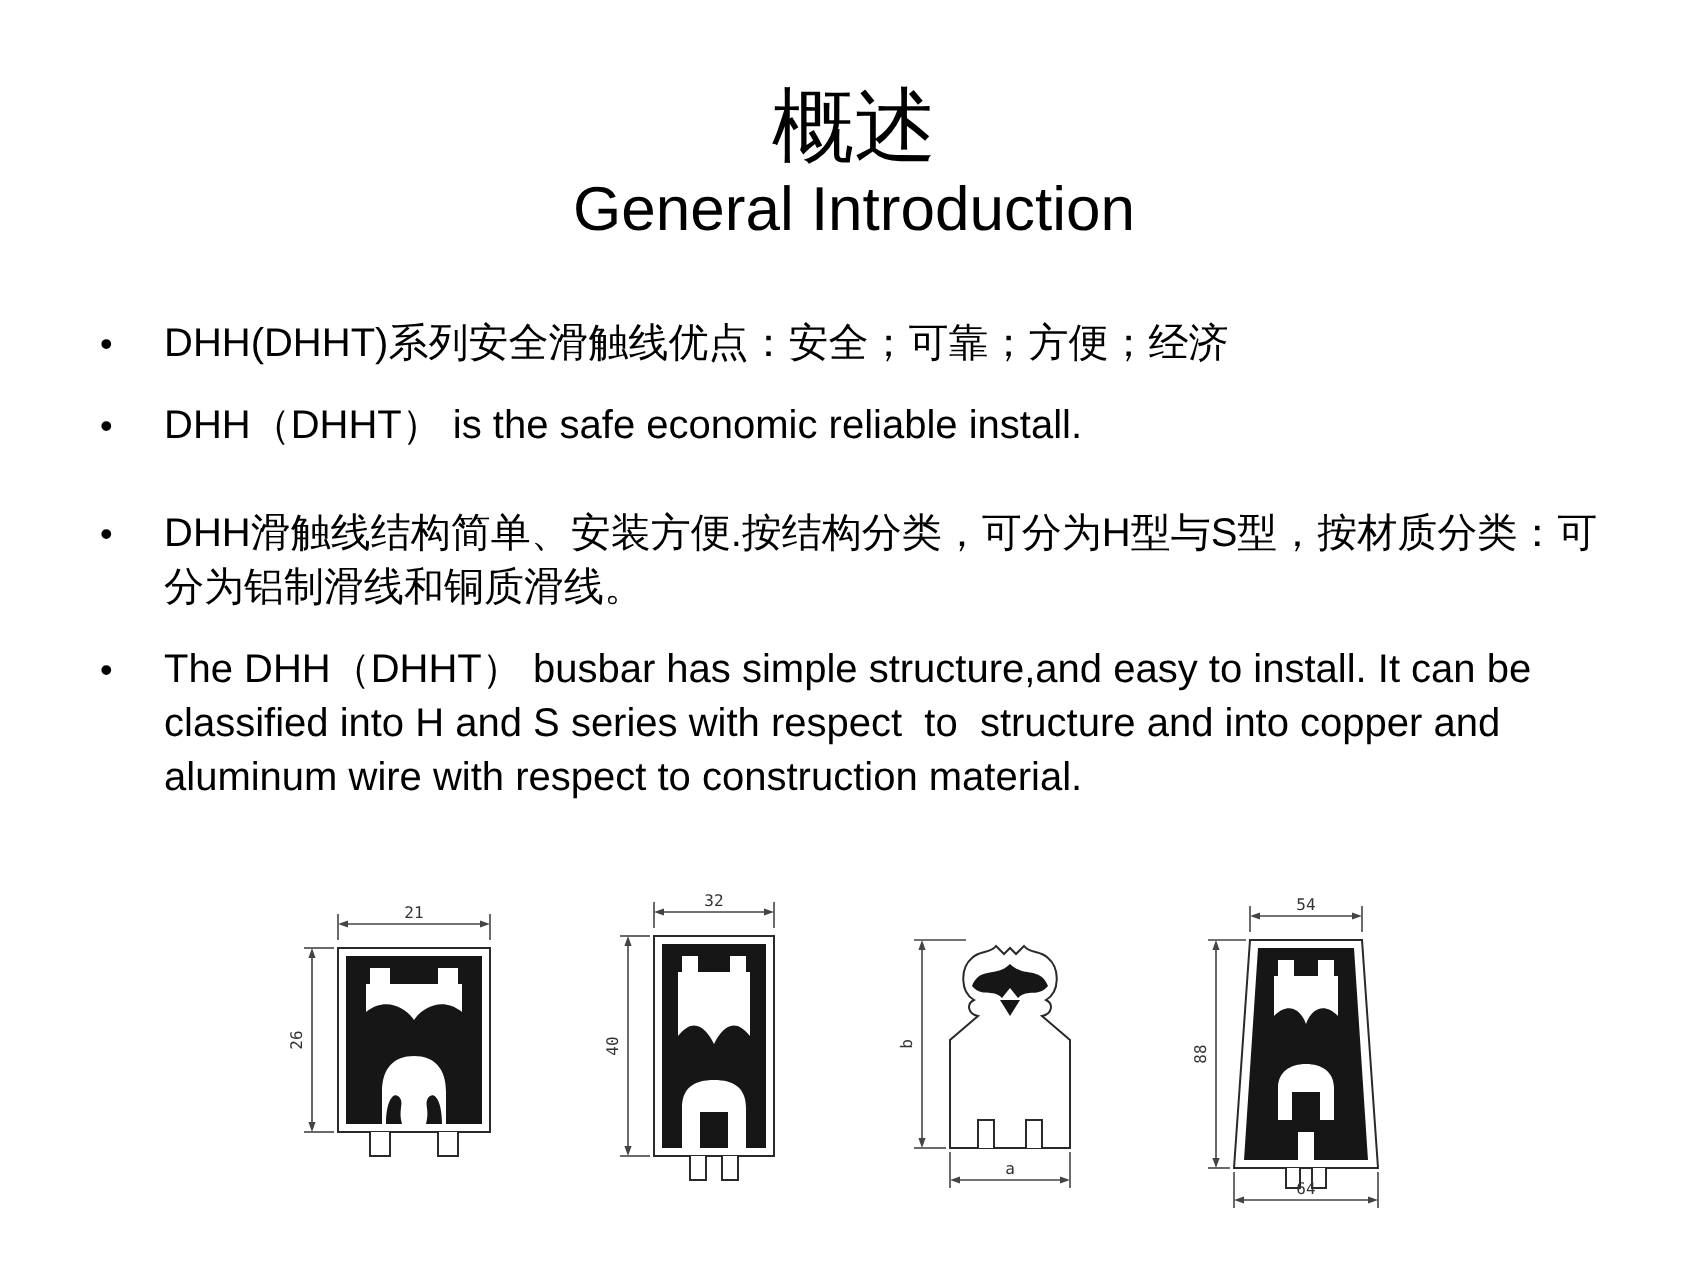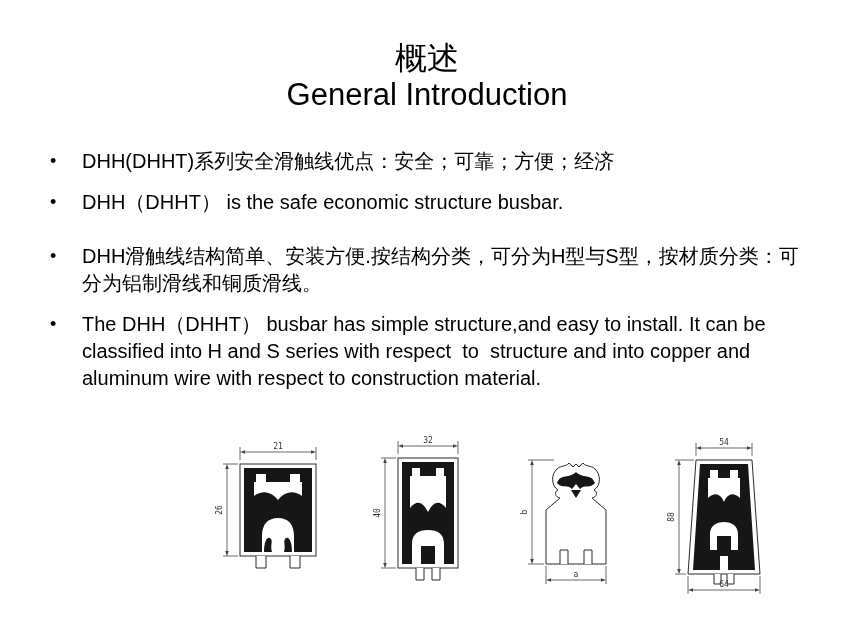--- a/index.html
+++ b/index.html
@@ -4,41 +4,41 @@
 <style>
   html,body{margin:0;padding:0;background:#888;}
   .slide{
     width:854px;height:643px;background:#ffffff;position:relative;
     font-family:"Liberation Sans",sans-serif;color:#000;overflow:hidden;
     margin:0 auto;
   }
   .title-block{text-align:center;padding-top:40px;}
   .title-zh{
     font-family:"DejaVu Serif",serif;
-    font-size:32px;line-height:1.15;font-weight:400;
+    font-size:41px;line-height:1.15;font-weight:400;
   }
   .title-en{
     font-family:"Liberation Sans",sans-serif;
     font-size:31px;line-height:1.15;font-weight:400;text-align:center;
   }
   .bullets{margin:36px 36px 0 46px;}
   .bullet{
     display:flex;align-items:flex-start;
     font-size:20px;line-height:27px;margin-bottom:14px;
     white-space:pre-wrap;
   }
   .bullet .dot{
     width:32px;flex:0 0 32px;text-align:left;
     font-size:18px;line-height:27px;padding-left:4px;
   }
   .bullet .txt{flex:1;}
   .bullet.gap-before{margin-top:27px;}
   .diagrams{
-    position:absolute;left:0;right:0;top:434px;
-    display:flex;justify-content:flex-end;
+    position:absolute;left:0;right:0;top:444px;
+    display:flex;justify-content:center;
     padding:0 56px;
   }
   .diagrams svg{display:block;}
   .dim-label{font-size:8px;fill:#333;font-family:"DejaVu Sans Mono",monospace;}
   .outline{fill:#ffffff;stroke:#2a2a2a;stroke-width:1;}
   .blackpart{fill:#161616;stroke:none;}
   .dimline{stroke:#444;stroke-width:0.8;fill:none;}
   .arrow{fill:#444;stroke:none;}
   .hook{fill:#ffffff;stroke:#2a2a2a;stroke-width:1;}
 </style>
@@ -52,21 +52,21 @@
     <div class="title-en">General Introduction</div>
   </div>
 
   <div class="bullets">
     <div class="bullet">
       <span class="dot">•</span>
       <span class="txt">DHH(DHHT)系列安全滑触线优点：安全；可靠；方便；经济</span>
     </div>
     <div class="bullet">
       <span class="dot">•</span>
-      <span class="txt">DHH（DHHT） is the safe economic structure busbar.</span>
+      <span class="txt">DHH（DHHT） is the safe economic reliable install.</span>
     </div>
     <div class="bullet gap-before">
       <span class="dot">•</span>
       <span class="txt">DHH滑触线结构简单、安装方便.按结构分类，可分为H型与S型，按材质分类：可分为铝制滑线和铜质滑线。</span>
     </div>
     <div class="bullet">
       <span class="dot">•</span>
       <span class="txt">The DHH（DHHT） busbar has simple structure,and easy to install. It can be classified into H and S series with respect  to  structure and into copper and aluminum wire with respect to construction material.</span>
     </div>
   </div>

